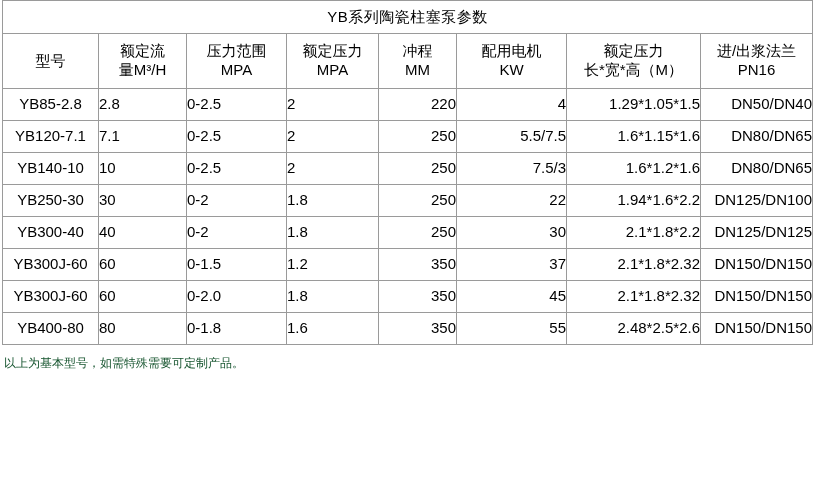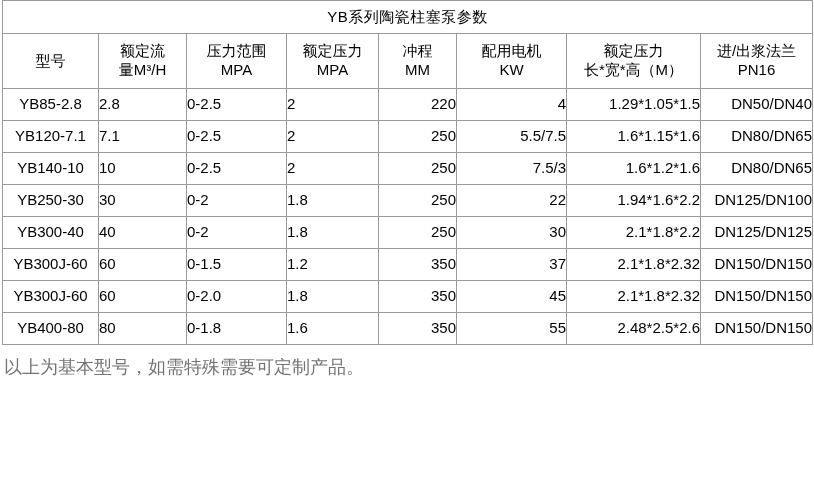--- a/index.html
+++ b/index.html
@@ -72,22 +72,22 @@
     font-size: 14.5px;
     white-space: nowrap;
   }
   td.val.center {
     text-align: right;
     padding-left: 6px;
   }
   .footnote {
     margin-top: 10px;
     margin-left: 4px;
-    font-size: 18px;
-    color: #737373;
+    font-size: 12px;
+    color: #14532d;
   }
   col.c0 { width: 96px; }
   col.c1 { width: 88px; }
   col.c2 { width: 100px; }
   col.c3 { width: 92px; }
   col.c4 { width: 78px; }
   col.c5 { width: 110px; }
   col.c6 { width: 134px; }
   col.c7 { width: 112px; }
 </style>

